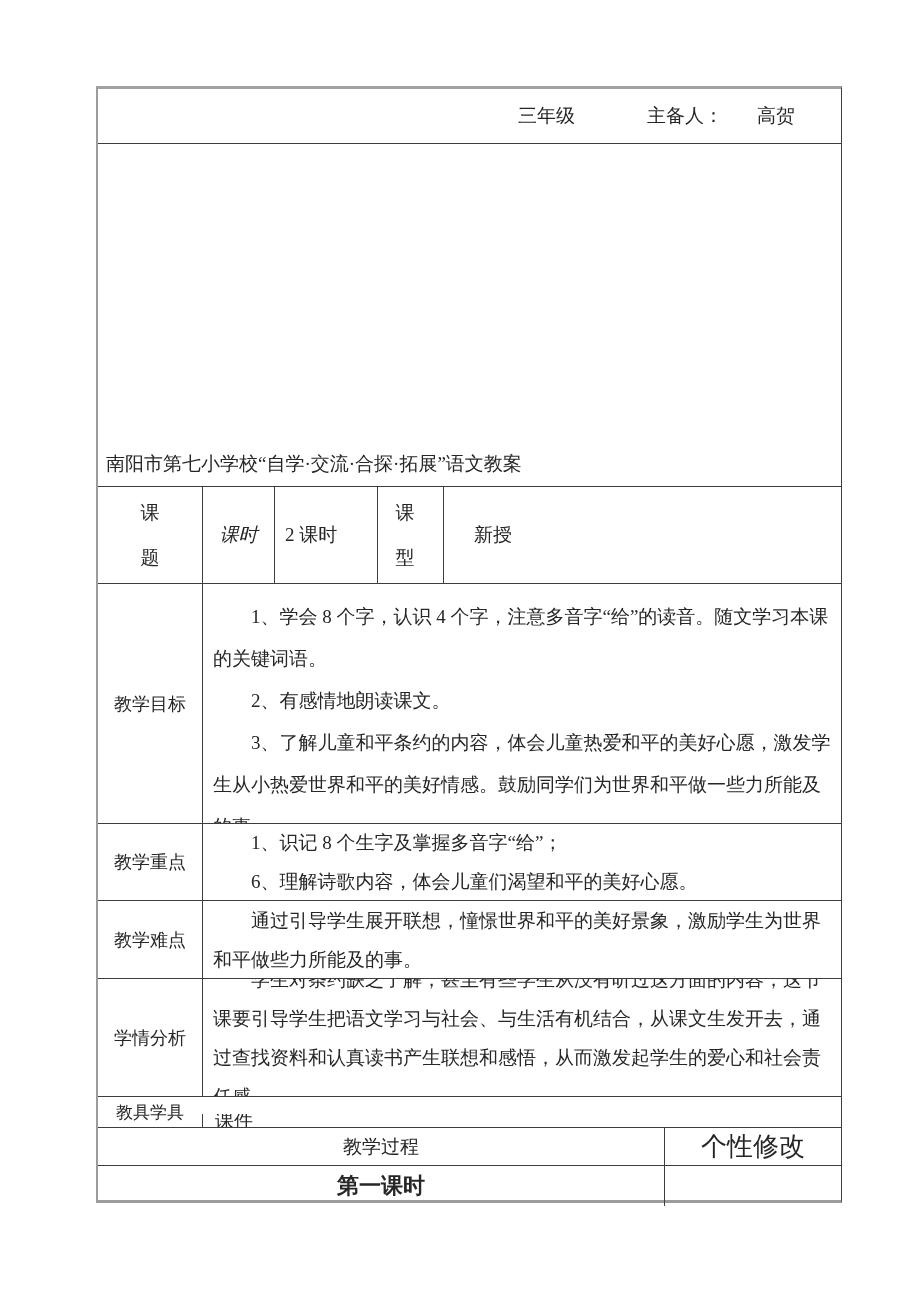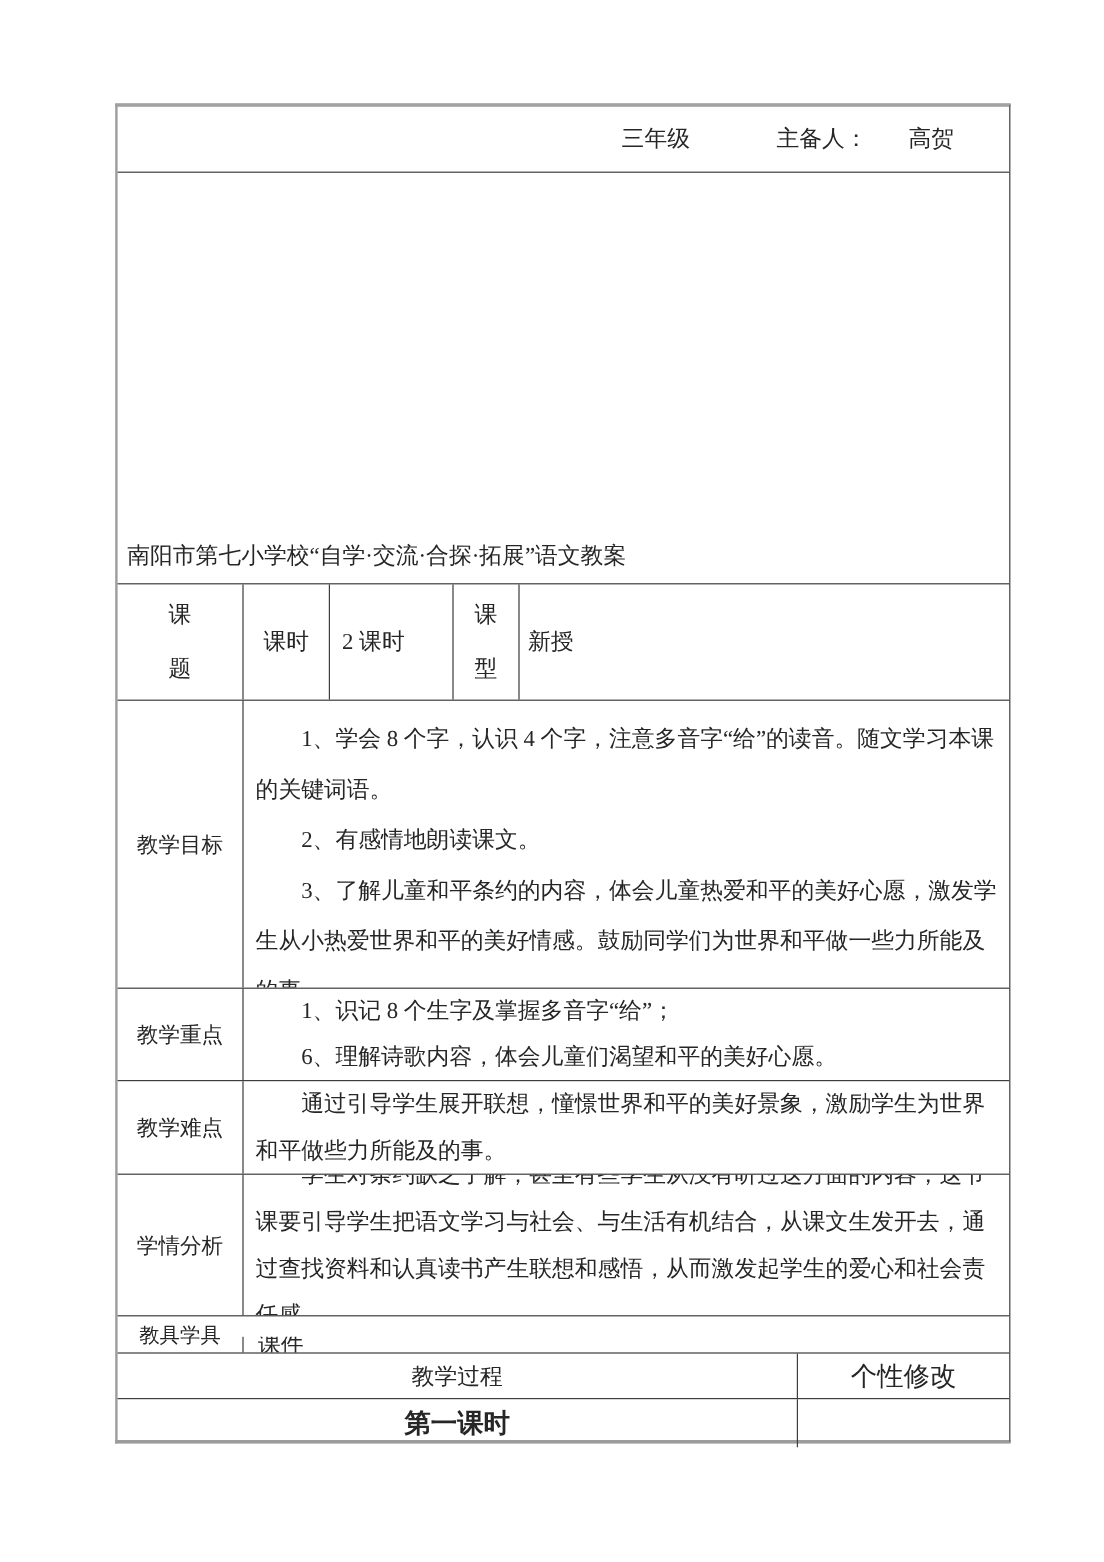--- a/index.html
+++ b/index.html
@@ -41,24 +41,24 @@
   }
   .gap-a { margin-left: 72px; }
   .gap-b { margin-left: 34px; }
 
   
   .r-lesson { height: 97px; }
   .r-lesson .cell { display: flex; align-items: center; font-size: 19px; }
   .c-vlabel { justify-content: center; text-align: center; white-space: pre-line; line-height: 45px; }
   .w-label { width: 104px; flex: none; }
   .w-title { width: 278px; flex: none; padding-left: 12px; }
-  .w-periods-l { width: 72px; flex: none; justify-content: center; }
+  .w-periods-l { width: 72px; flex: none; justify-content: center; font-style: italic; }
   .w-periods-v { width: 103px; flex: none; padding-left: 10px; }
   .w-type-l { width: 55px; flex: none; }
-  .w-type-v { flex: 1; padding-left: 7px; }
+  .w-type-v { flex: 1; padding-left: 30px; margin-left: 11px; }
 
   
   .label-cell {
     width: 104px; flex: none;
     display: flex; align-items: center; justify-content: center;
     font-size: 18px; text-align: center;
   }
   .content-cell { flex: 1; font-size: 19px; padding: 0 8px 0 10px; }
   .content-cell p { text-indent: 2em; }
 
@@ -75,21 +75,21 @@
   .r-analysis { height: 118px; }
 
   .r-aids { height: 31px; }
   .r-aids .label-cell { font-size: 17px; }
   .r-aids .content-cell { display: flex; align-items: center; padding-left: 12px; margin-top: 17px; }
 
   
   .r-process { height: 38px; }
   .r-session { height: 41px; }
   .wide-cell { width: 566px; flex: none; display: flex; align-items: center; justify-content: center; font-size: 19px; }
-  .narrow-cell { flex: 1; display: flex; align-items: center; justify-content: center; font-size: 22px; }
+  .narrow-cell { flex: 1; display: flex; align-items: center; justify-content: center; font-size: 26px; }
   .session-title { font-size: 22px; font-weight: bold; font-family: "Liberation Sans", "DejaVu Sans", sans-serif; }
 </style>
 </head>
 <body>
 
 <div class="doc-table">
 
   <div class="row r-grade">
     <div class="cell">
       <span>三年级</span>

